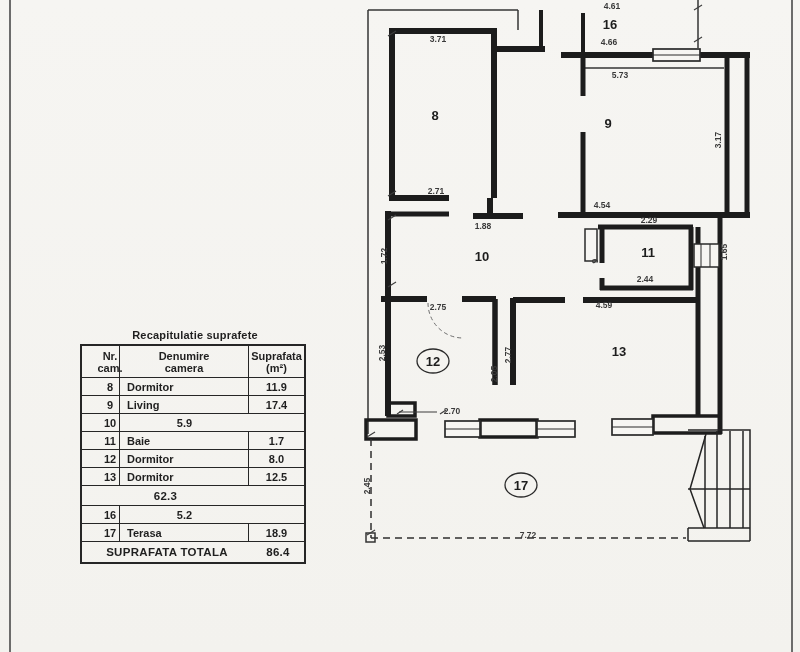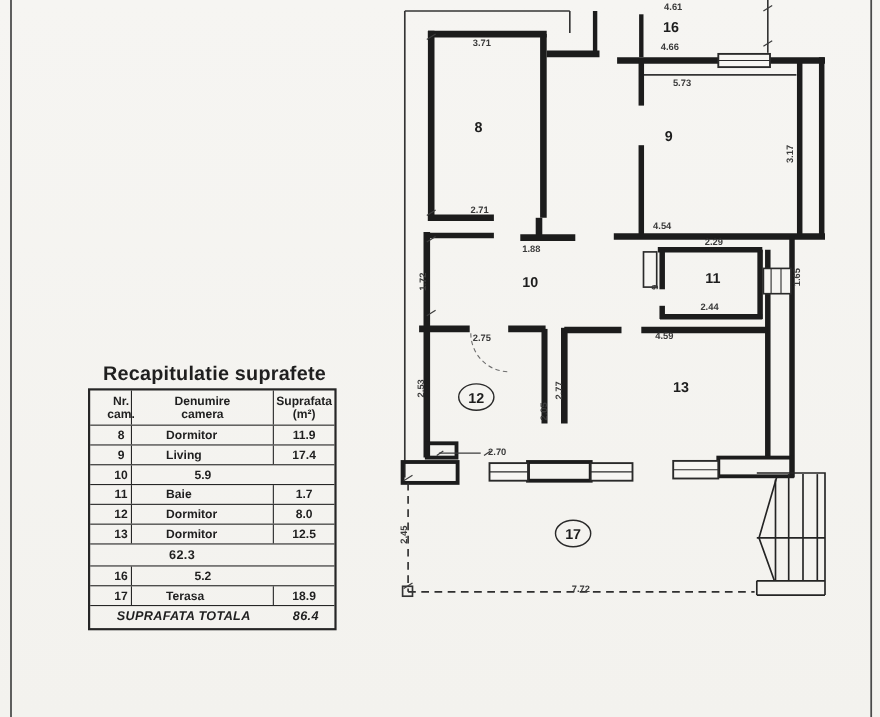--- a/index.html
+++ b/index.html
@@ -24,36 +24,36 @@
   .thin2f{stroke:#343434;fill:none;stroke-width:1.5;}
   .circ{stroke:#2a2a2a;fill:none;stroke-width:1.3;}
 
   .rn{font-size:13px;font-weight:700;fill:#1d1d1d;text-anchor:middle;
       font-family:"Liberation Sans",sans-serif;}
   .dim{font-size:8.5px;font-weight:700;fill:#3a3a3a;text-anchor:middle;
       font-family:"Liberation Sans",sans-serif;}
 
   
   .areas{position:absolute;left:80px;top:329px;width:226px;}
-  .areas-title{font-size:18px;font-weight:700;text-align:center;
+  .areas-title{font-size:11px;font-weight:700;text-align:center;
                margin:0 0 3px 4px;letter-spacing:.2px;}
   .tbl{border:2px solid #262626;font-weight:700;}
   .trow{display:grid;grid-template-columns:38px 129px 1fr;border-top:1.4px solid #262626;}
   .trow.first{border-top:none;}
   .c{font-size:11px;height:17px;display:flex;align-items:center;
      border-right:1.4px solid #262626;box-sizing:border-box;}
   .c.last{border-right:none;}
   .nr{justify-content:center;padding-left:19px;}
-  .nm{padding-left:7px;margin-left:24px;}
+  .nm{padding-left:7px;}
   .ar{justify-content:center;}
   .thead .c{height:31px;flex-direction:column;justify-content:center;
             line-height:12px;text-align:center;}
   .sub{grid-template-columns:167px 1fr;}
   .sub .c{height:19px;font-size:11.5px;justify-content:center;letter-spacing:.3px;}
-  .tot{grid-template-columns:1fr 52px;font-style:italic;}
+  .tot{grid-template-columns:1fr 52px;}
   .tot .c{height:20px;font-size:11.5px;justify-content:center;letter-spacing:.3px;border-right:none;}
 </style>
 </head>
 <body>
 
 <div class="stage">
 
   <svg class="plan-svg" viewBox="0 0 800 652" xmlns="http://www.w3.org/2000/svg">
 
     <g class="thin">

